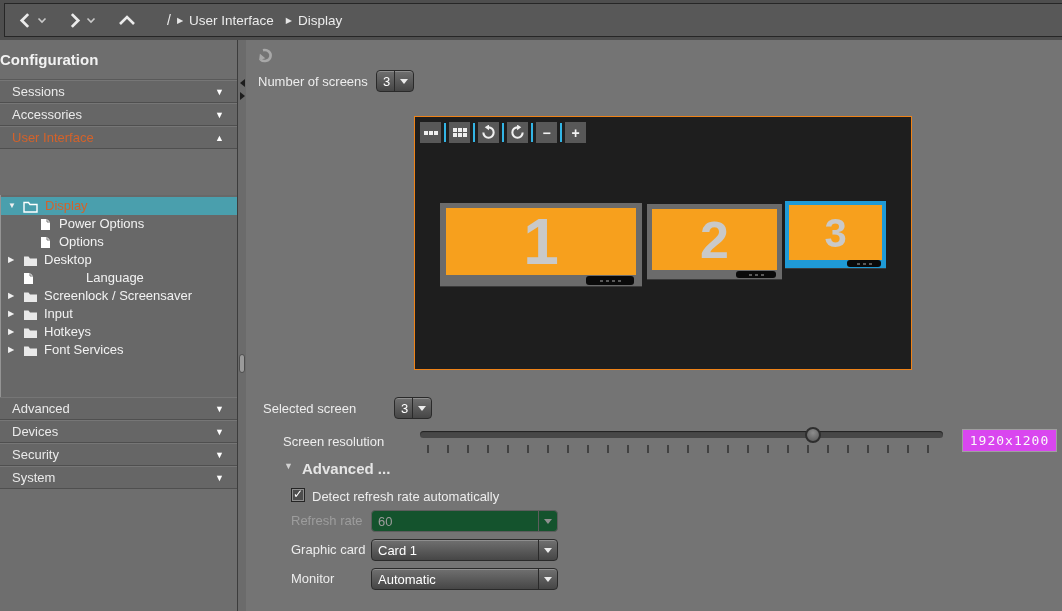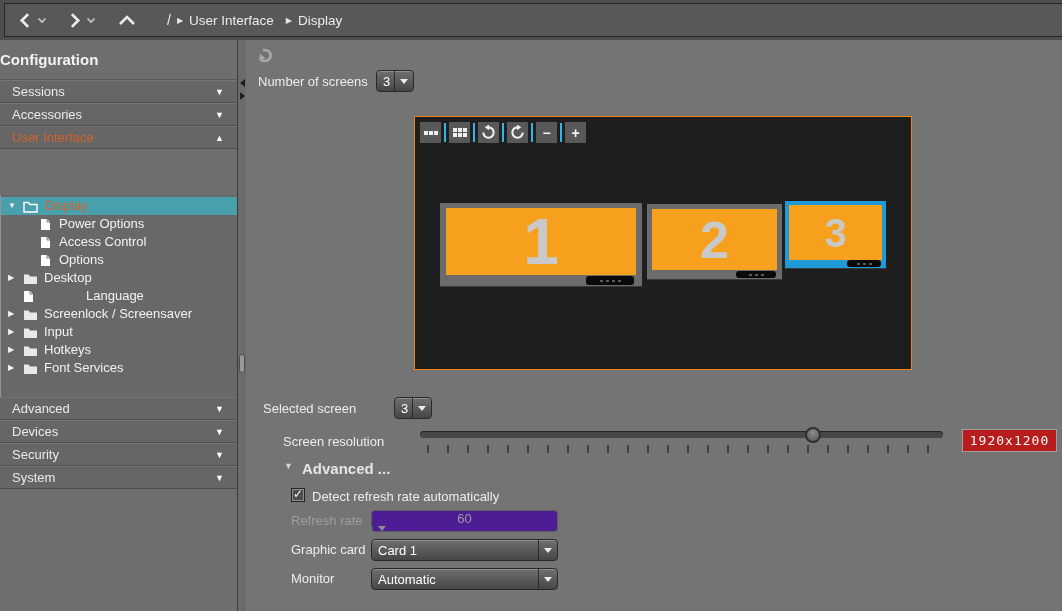--- a/index.html
+++ b/index.html
@@ -67,21 +67,21 @@
   .dd {
     position:absolute; height:22px;
     background:linear-gradient(#707070,#464646);
     border:1px solid #2a2a2a; border-radius:4px;
     box-shadow:inset 0 1px 0 rgba(255,255,255,.22);
     display:flex; align-items:center; cursor:pointer;
   }
   .dd .val { flex:1; padding:0 6px; font-size:13px; color:#ffffff; overflow:hidden; }
   .dd .abox { width:19px; align-self:stretch; border-left:1px solid #2a2a2a; display:flex; align-items:center; justify-content:center; }
   .dd .tri { width:0; height:0; border-left:4px solid transparent; border-right:4px solid transparent; border-top:5px solid #ececec; }
-  .dd.disabled { background:#4c1d95; border-color:#5d5d5d; box-shadow:none;flex-direction:column; }
+  .dd.disabled { background:#14532d; border-color:#5d5d5d; box-shadow:none; }
   .dd.disabled .val { color:#9c9c9c; }
   .dd.disabled .abox { border-left-color:#5d5d5d; }
   .dd.disabled .tri { border-top-color:#8f8f8f; }
 
   
   .panel { position:absolute; left:414px; top:116px; width:498px; height:254px; background:#1e1e1e; border:1px solid #ef8318; }
   .ptoolbar { position:absolute; left:5px; top:5px; display:flex; align-items:center; }
   .pbtn { width:21px; height:21px; background:#585858; display:flex; align-items:center; justify-content:center; cursor:pointer; }
   .pbtn.txt { color:#f2f2f2; font-size:14px; font-weight:bold; line-height:1; }
   .pdiv { width:2px; height:19px; background:#33b5e5; margin:0 3px; }
@@ -107,21 +107,21 @@
   .mon3 .screen { left:4px; right:4px; top:4px; bottom:8px; }
   .mon3 .num { font-size:40px; }
   .mon3 .strip { right:5px; bottom:1px; width:34px; height:7px; }
 
   
   .slider-track { position:absolute; left:420px; top:431px; width:523px; height:7px; background:#474747; border-radius:4px; box-shadow:inset 0 1px 1px rgba(0,0,0,.55); cursor:pointer; }
   .slider-ticks { position:absolute; left:427px; top:445px; width:510px; height:8px;
     background:repeating-linear-gradient(to right,#414141 0 2px,transparent 2px 20px); }
   .slider-handle { position:absolute; left:805px; top:427px; width:16px; height:16px; border-radius:50%;
     background:radial-gradient(circle at 50% 32%,#8d8d8d,#565656); border:2px solid #2e2e2e; cursor:pointer; }
-  .resbox { position:absolute; left:962px; top:429px; width:95px; height:23px; border:1px solid #9f9f9f; background:#b91c1c;
+  .resbox { position:absolute; left:962px; top:429px; width:95px; height:23px; border:1px solid #9f9f9f; background:#d946ef;
     color:#fafafa; font-family:"DejaVu Sans Mono","Liberation Mono",monospace; font-size:13px; letter-spacing:1px;
     display:flex; align-items:center; justify-content:center; }
 
   .adv-tri { position:absolute; left:284px; top:461px; font-size:9px; color:#d2d2d2; cursor:pointer; }
   .adv-lbl { position:absolute; left:302px; top:460px; font-size:15px; font-weight:bold; color:#e5e5e5; cursor:pointer; }
 
   .checkbox { position:absolute; left:291px; top:488px; width:14px; height:14px; background:#4d4d4d;
     border:1px solid #242424; box-shadow:inset 0 0 0 1px #8d8d8d; cursor:pointer; }
   .checkbox .chk { position:absolute; left:1px; top:-2px; color:#ffffff; font-size:12px; font-weight:bold; }
 </style>
@@ -190,29 +190,20 @@
       <span class="tlabel">Display</span>
     </div>
     <div class="tree-row r-child">
       <span class="ticon">
         <svg width="11" height="13" viewBox="0 0 11 13">
             <path d="M1 1 h6 l3 3 v8 h-9 z" fill="#ffffff"></path>
             <path d="M7 1 v3 h3" fill="none" stroke="#777777" stroke-width="1"></path>
           </svg>
       </span>
       <span class="tlabel">Power Options</span>
-    </div>
-    <div class="tree-row r-child">
-      <span class="ticon">
-        <svg width="11" height="13" viewBox="0 0 11 13">
-            <path d="M1 1 h6 l3 3 v8 h-9 z" fill="#ffffff"></path>
-            <path d="M7 1 v3 h3" fill="none" stroke="#777777" stroke-width="1"></path>
-          </svg>
-      </span>
-      <span class="tlabel">Access Control</span>
     </div>
     <div class="tree-row r-child">
       <span class="ticon">
         <svg width="11" height="13" viewBox="0 0 11 13">
             <path d="M1 1 h6 l3 3 v8 h-9 z" fill="#ffffff"></path>
             <path d="M7 1 v3 h3" fill="none" stroke="#777777" stroke-width="1"></path>
           </svg>
       </span>
       <span class="tlabel">Options</span>
     </div>

